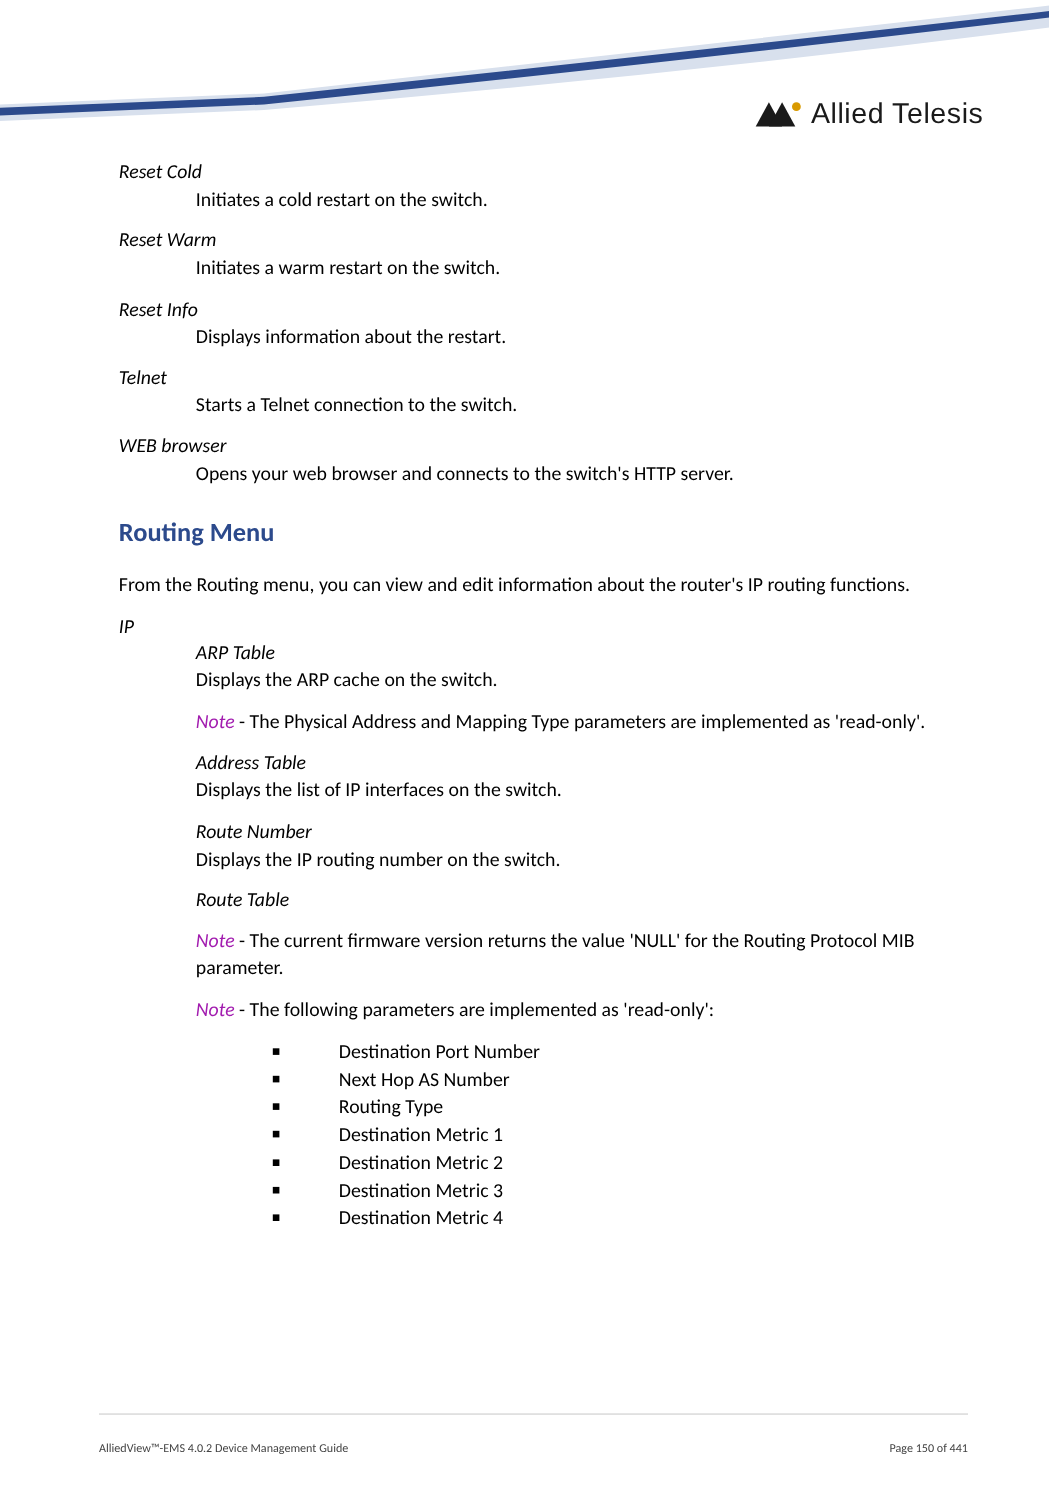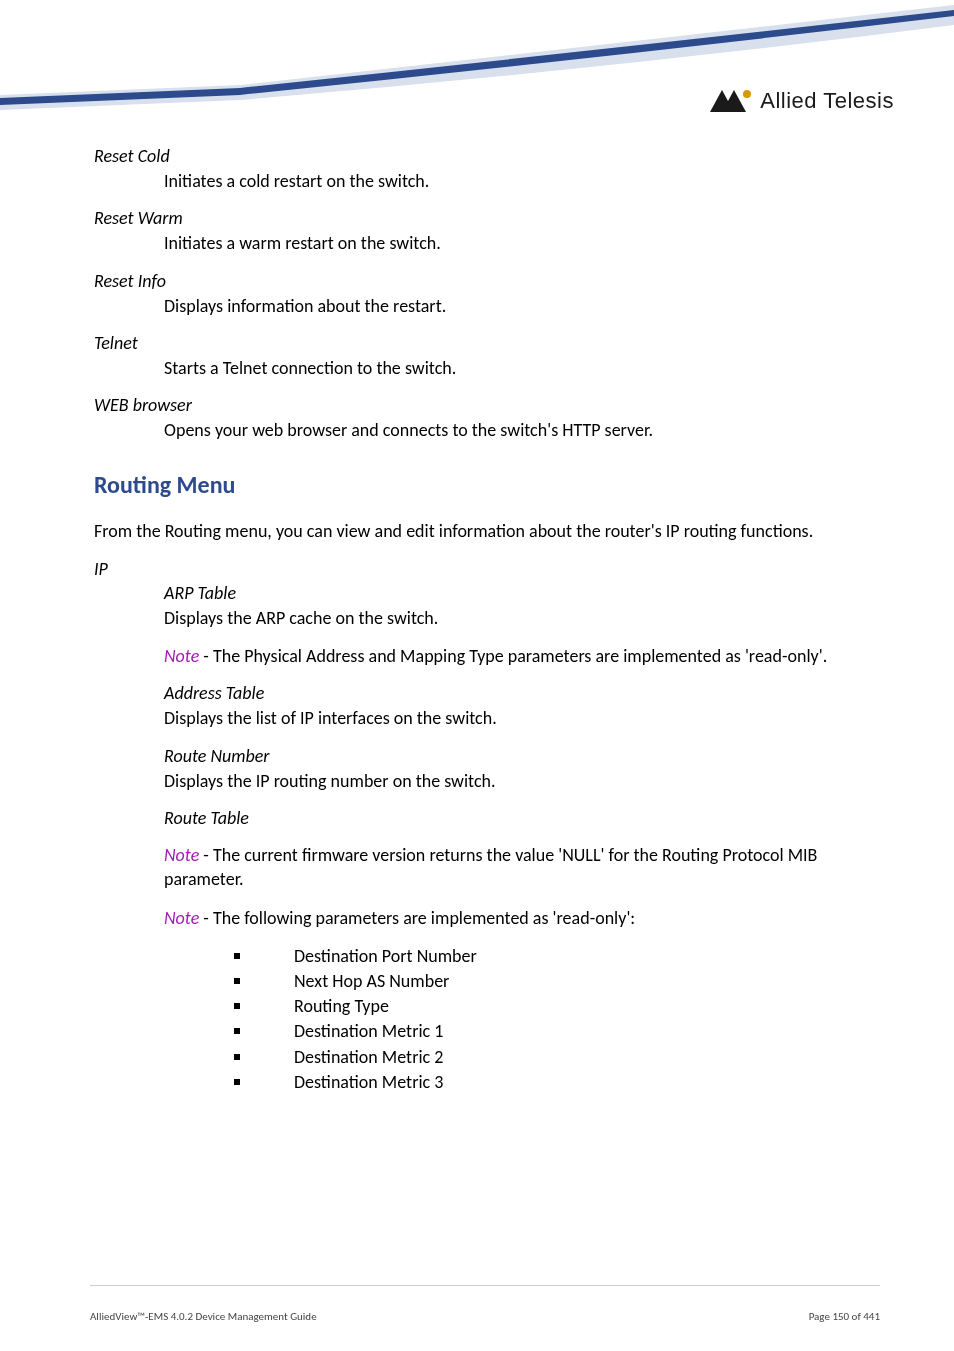--- a/index.html
+++ b/index.html
@@ -16,21 +16,21 @@
   .header-graphic {
     position: absolute;
     top: 0;
     left: 0;
     width: 954px;
     height: 150px;
   }
   .content {
     position: absolute;
     top: 145px;
-    left: 94px;
+    left: 108px;
     width: 790px;
   }
   .term {
     font-style: italic;
     margin-top: 14px;
     margin-bottom: 2px;
   }
   .term-first {
     margin-top: 0;
   }
@@ -108,21 +108,21 @@
   <path d="M 0 95 Q 120 90 240 85 Q 600 45 954 5 L 954 25 Q 600 70 240 100 Q 120 105 0 110 Z" fill="#d8e0ed"></path>
   <path d="M 0 98 Q 120 93 240 88 Q 600 50 954 10 L 954 16 Q 600 58 240 95 Q 120 100 0 105 Z" fill="#2c4a8c"></path>
 </svg>
 
 <div style="position:absolute; top:88px; right:60px; display:flex; align-items:center; gap:8px;">
   <svg width="44" height="26" viewBox="0 0 44 26">
     <path d="M 2 24 L 14 2 L 26 24 Z" fill="#1a1a1a"></path>
     <path d="M 14 24 L 26 2 L 38 24 Z" fill="#1a1a1a"></path>
     <circle cx="39" cy="6" r="4" fill="#d99a00"></circle>
   </svg>
-  <span style="font-size:22px; font-weight:400; letter-spacing:0.5px; color:#1a1a1a; font-family: 'Segoe UI', sans-serif;">Allied Telesis</span>
+  <span style="font-size:26px; font-weight:400; letter-spacing:0.5px; color:#1a1a1a; font-family: 'Segoe UI', sans-serif;">Allied Telesis</span>
 </div>
 
 <div class="content">
 
   <div class="term term-first">Reset Cold</div>
   <div class="def">Initiates a cold restart on the switch.</div>
 
   <div class="term">Reset Warm</div>
   <div class="def">Initiates a warm restart on the switch.</div>
 
@@ -164,20 +164,21 @@
     <span class="note-word">Note</span><span> - The following parameters are implemented as 'read-only':</span>
   </div>
 
   <ul>
     <li>Destination Port Number</li>
     <li>Next Hop AS Number</li>
     <li>Routing Type</li>
     <li>Destination Metric 1</li>
     <li>Destination Metric 2</li>
     <li>Destination Metric 3</li>
+    <li>Destination Metric 4</li>
   </ul>
 
 </div>
 
 <div class="footer">
   <span>AlliedView™-EMS 4.0.2 Device Management Guide</span>
   <span>Page 150 of 441</span>
 </div>
 
 </body></html>

